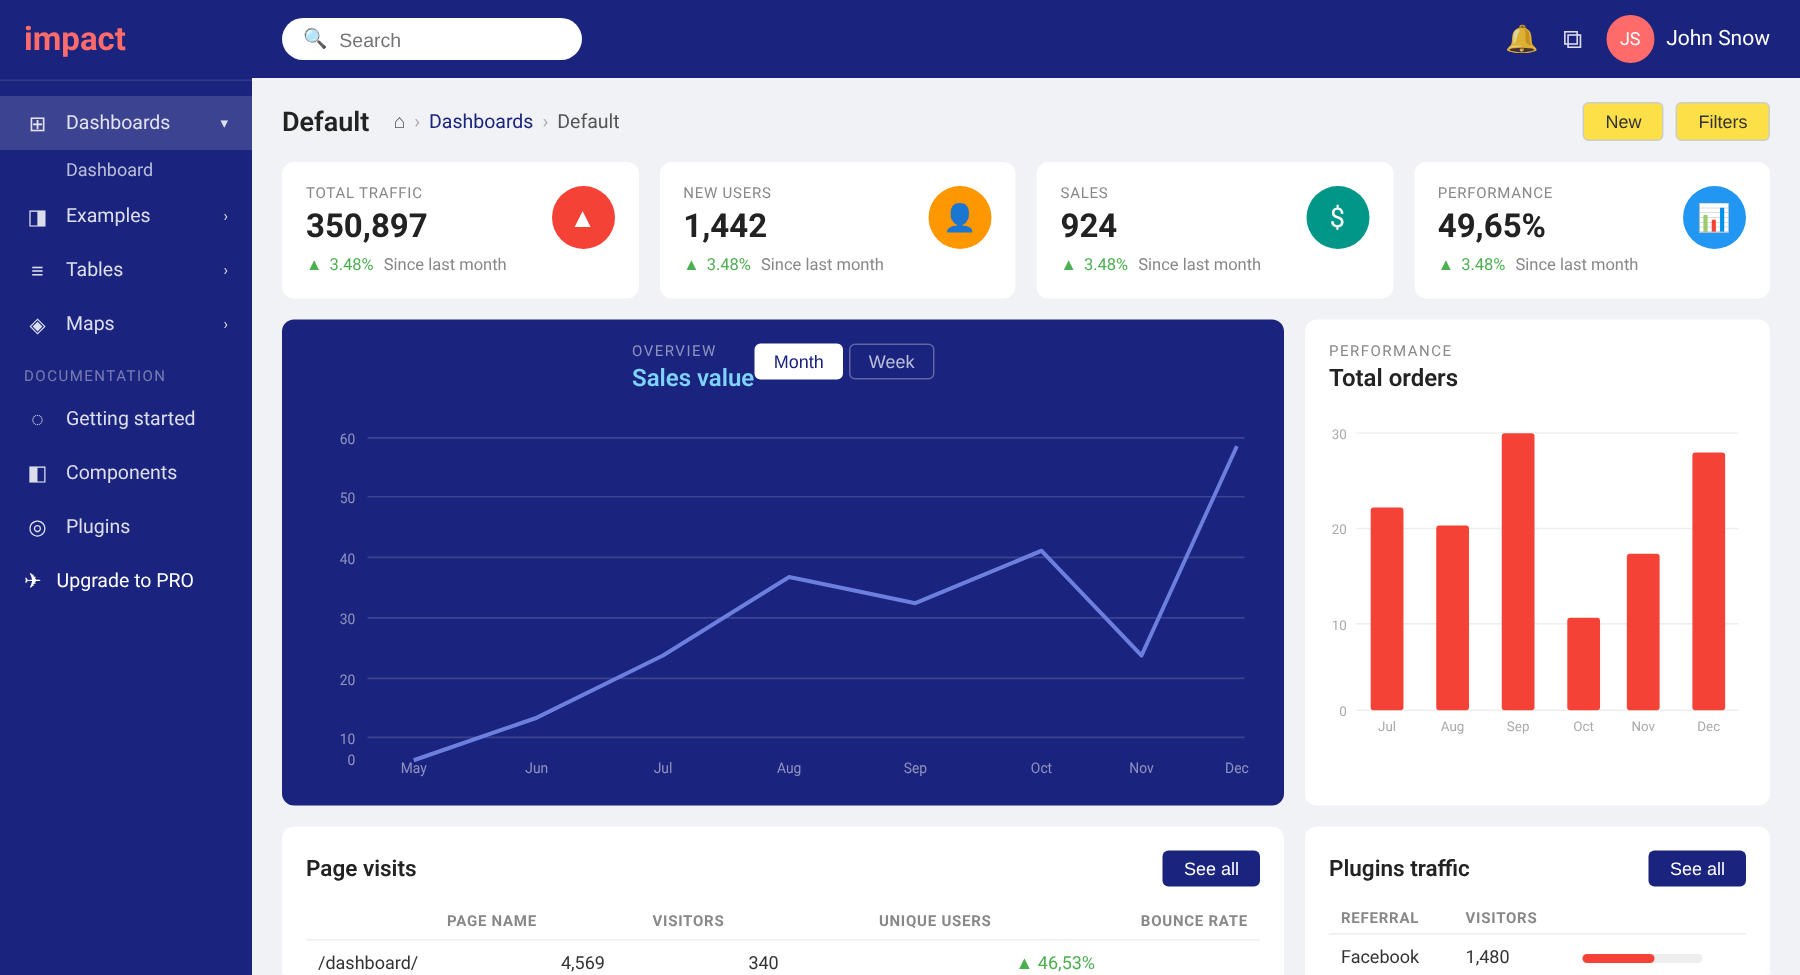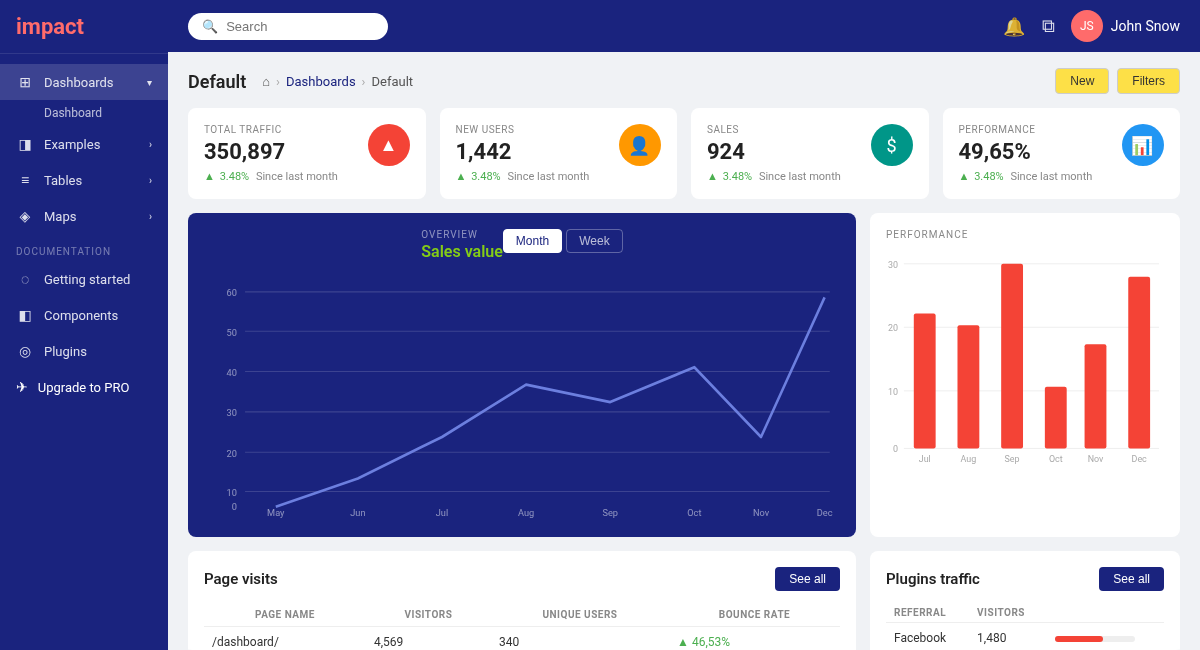--- a/index.html
+++ b/index.html
@@ -56,21 +56,21 @@
     .stat-icon { width: 42px; height: 42px; border-radius: 50%; display: flex; align-items: center; justify-content: center; font-size: 18px; flex-shrink: 0; }
     .icon-red { background: #f44336; color: #fff; }
     .icon-orange { background: #ff9800; color: #fff; }
     .icon-teal { background: #009688; color: #fff; }
     .icon-blue { background: #2196f3; color: #fff; }
 
     
     .charts-row { display: grid; grid-template-columns: 1fr 310px; gap: 14px; margin-bottom: 14px; }
     .chart-card { background: #1a237e; border-radius: 8px; padding: 16px; color: #fff; }
     .chart-card .overview-label { font-size: 10px; text-transform: uppercase; color: rgba(255,255,255,0.5); letter-spacing: 1px; margin-bottom: 2px; }
-    .chart-card .chart-title { font-size: 16px; font-weight: 600; color: #84cc16; margin-bottom: 12px; }
+    .chart-card .chart-title { font-size: 16px; font-weight: 600; color: #7dd3fc; margin-bottom: 12px; }
     .chart-toggle { display: flex; gap: 4px; }
     .toggle-btn { padding: 4px 12px; border-radius: 4px; font-size: 12px; cursor: pointer; border: 1px solid rgba(255,255,255,0.3); background: transparent; color: rgba(255,255,255,0.7); }
     .toggle-btn.active { background: #fff; color: #1a237e; border-color: #fff; }
     .chart-header { display: flex; align-items: flex-start; justify-content: center; }
 
     
     .line-chart-area { width: 100%; height: 240px; position: relative; margin-top: 8px; }
     .line-chart-area svg { width: 100%; height: 100%; }
 
     
@@ -80,21 +80,21 @@
     .bar-chart-area { width: 100%; height: 240px; position: relative; margin-top: 8px; }
     .bar-chart-area svg { width: 100%; height: 100%; }
 
     
     .bottom-row { display: grid; grid-template-columns: 1fr 310px; gap: 14px; }
     .table-card { background: #fff; border-radius: 8px; padding: 16px; }
     .table-card .card-header { display: flex; align-items: center; justify-content: space-between; margin-bottom: 12px; }
     .card-title { font-size: 15px; font-weight: 600; color: #222; }
     .btn-see-all { background: #1a237e; color: #fff; border: none; padding: 5px 14px; border-radius: 4px; font-size: 12px; cursor: pointer; }
     table { width: 100%; border-collapse: collapse; font-size: 12px; }
-    th { text-align: center; padding: 6px 8px; color: #888; font-size: 10px; text-transform: uppercase; letter-spacing: 0.5px; border-bottom: 1px solid #eee; }
+    th { text-align: right; padding: 6px 8px; color: #888; font-size: 10px; text-transform: uppercase; letter-spacing: 0.5px; border-bottom: 1px solid #eee; }
     td { padding: 8px 8px; color: #333; border-bottom: 1px solid #f5f5f5; }
     .bounce-up { color: #4caf50; }
 
     .social-card { background: #fff; border-radius: 8px; padding: 16px; }
     .social-card .card-header { display: flex; align-items: center; justify-content: space-between; margin-bottom: 12px; }
     .social-table { width: 100%; font-size: 12px; }
     .social-table th { text-align: left; padding: 4px 8px; color: #888; font-size: 10px; text-transform: uppercase; letter-spacing: 0.5px; border-bottom: 1px solid #eee; }
     .social-table td { padding: 8px 8px; color: #333; }
     .progress-bar-wrap { width: 80px; height: 6px; background: #eee; border-radius: 3px; display: inline-block; vertical-align: middle; }
     .progress-bar-fill { height: 6px; background: #f44336; border-radius: 3px; }
@@ -289,20 +289,21 @@
             <text x="543" y="215" fill="rgba(255,255,255,0.5)" font-size="9" text-anchor="middle">Nov</text>
             <text x="605" y="215" fill="rgba(255,255,255,0.5)" font-size="9" text-anchor="middle">Dec</text>
 
             <polyline points="70,207 150,181 232,143 314,95 396,111 478,79 543,143 605,15" fill="none" stroke="#6c7fdf" stroke-width="2.5" stroke-linejoin="round"></polyline>
           </svg>
         </div>
       </div>
 
       <div class="bar-chart-card">
         <div class="perf-label">PERFORMANCE</div>
+        <div class="chart-title">Total orders</div>
         <div class="bar-chart-area">
           <svg viewBox="0 0 280 230">
 
             <text x="12" y="14" fill="#aaa" font-size="9" text-anchor="end">30</text>
             <text x="12" y="78" fill="#aaa" font-size="9" text-anchor="end">20</text>
             <text x="12" y="142" fill="#aaa" font-size="9" text-anchor="end">10</text>
             <text x="12" y="200" fill="#aaa" font-size="9" text-anchor="end">0</text>
 
             <line x1="18" y1="10" x2="275" y2="10" stroke="#eee" stroke-width="1"></line>
             <line x1="18" y1="74" x2="275" y2="74" stroke="#eee" stroke-width="1"></line>

